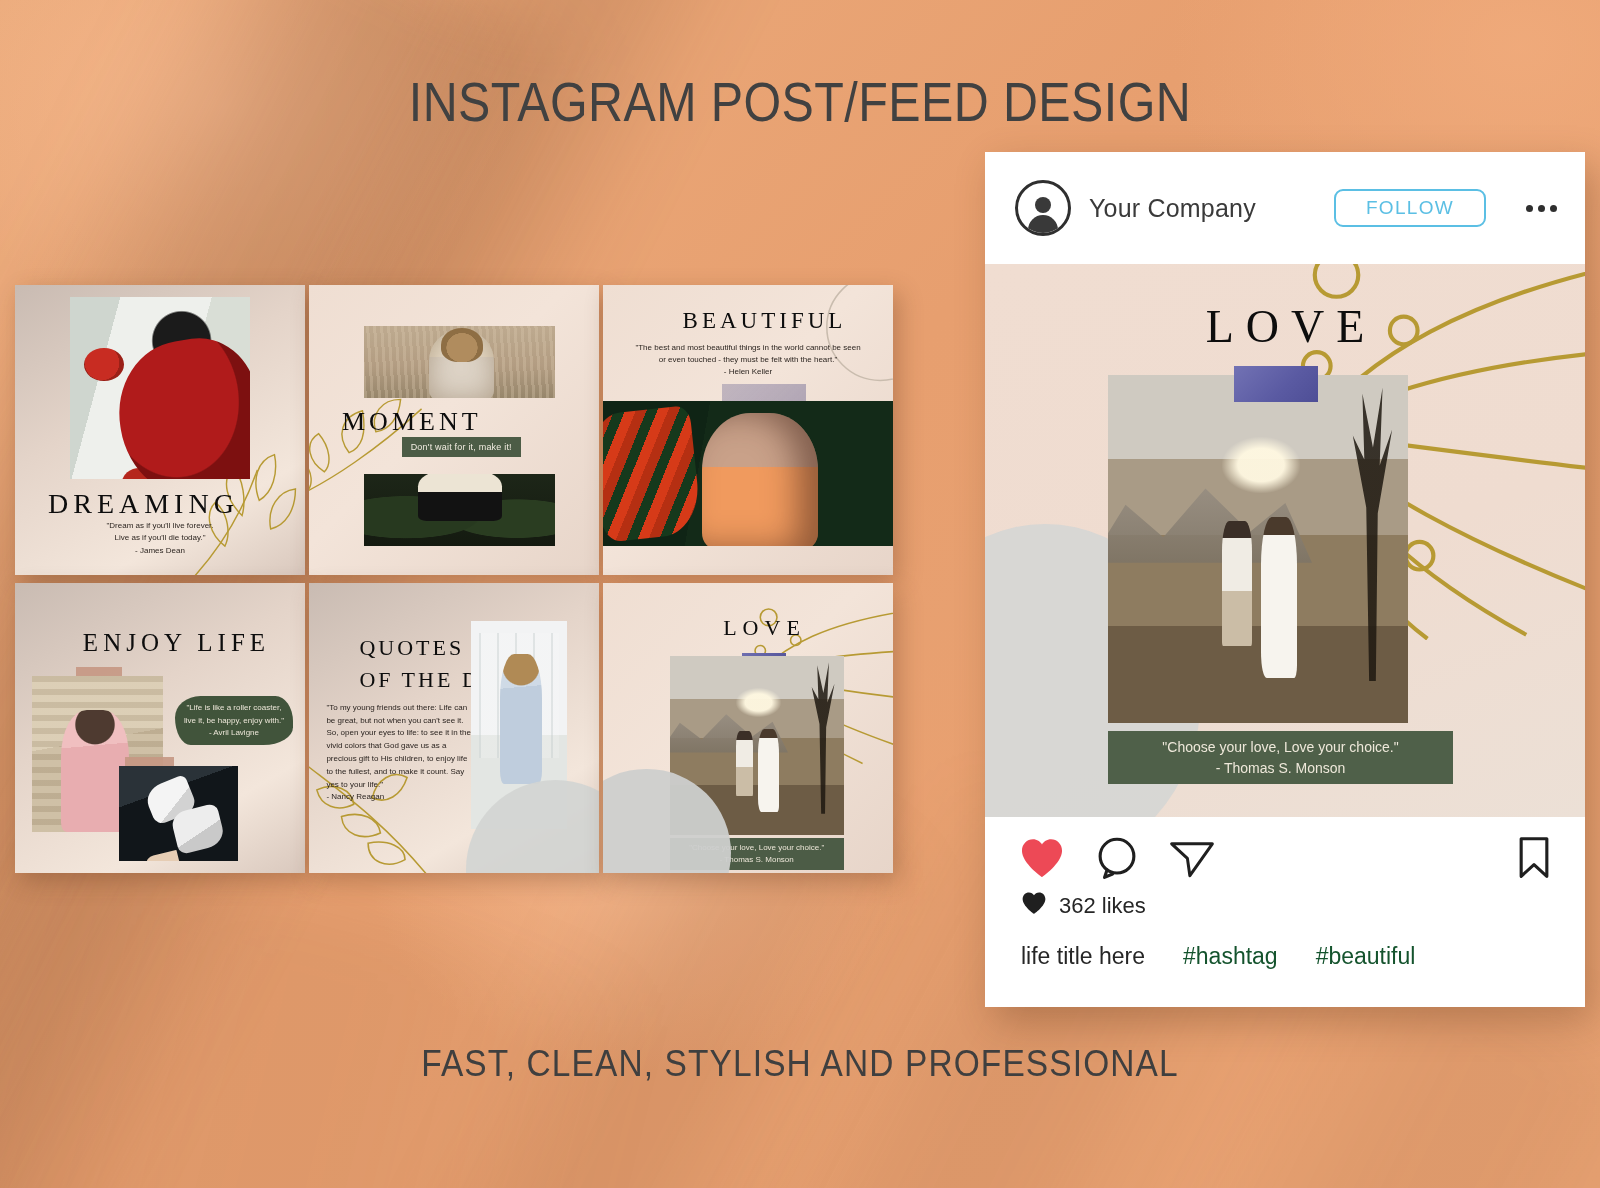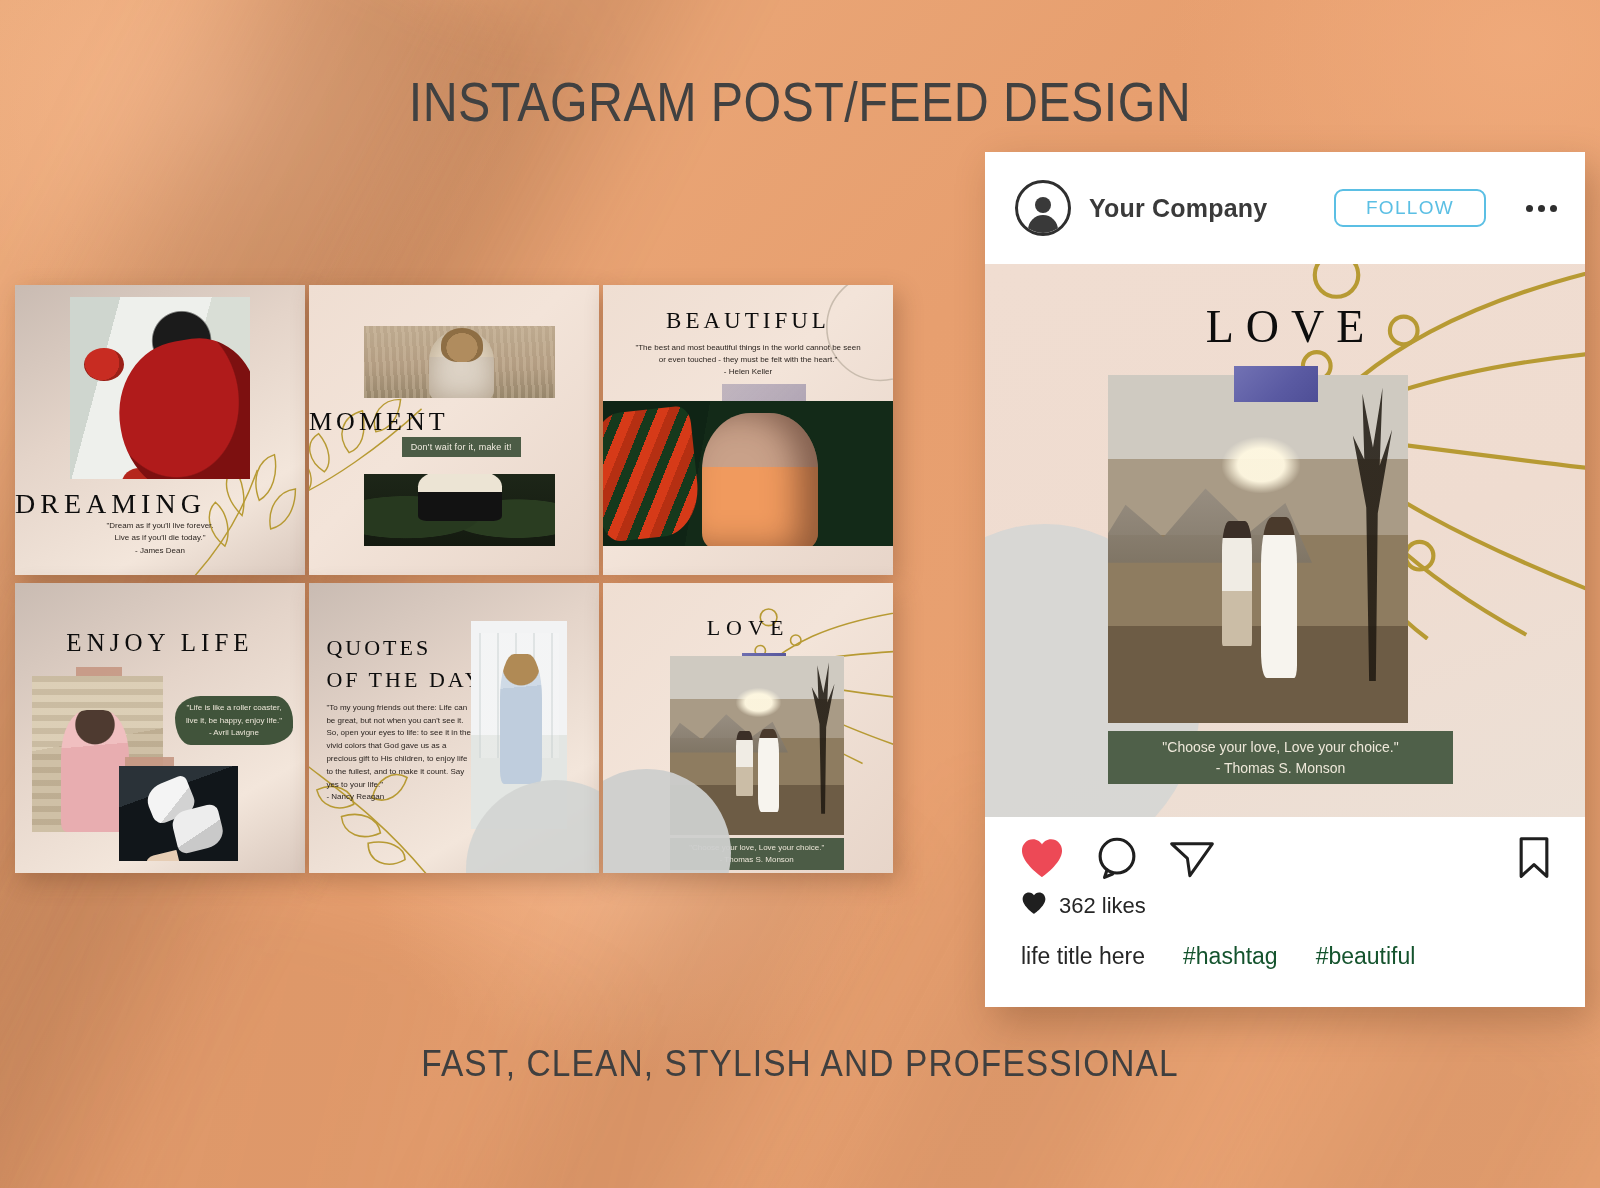--- a/index.html
+++ b/index.html
@@ -95,20 +95,21 @@
     background: linear-gradient(135deg, #efded2 0%, #f3e4d9 45%, #e7d5c9 100%);
   }
   .card-bg.pinkish {
     background: linear-gradient(150deg, #c9bbb2 0%, #e4d4c9 40%, #f3e6db 75%, #d9c8bd 100%);
   }
 
   
   .serif {
     font-family: "Liberation Serif", "DejaVu Serif", serif;
     color: #0d0d0d;
+    padding-left: 33px;
   }
 
   
   .photo { position: absolute; overflow: hidden; background: #8f8277; }
 
   .ph-dreaming {
     background:
       radial-gradient(circle at 62% 24%, #1b1b1b 0 16%, rgba(0,0,0,0) 17%),
       linear-gradient(105deg, #cfd6cf 0 22%, #eef0ec 22% 62%, #d9ded6 62% 100%),
       #d8ddd6;
@@ -358,21 +359,21 @@
     background: #393939;
     border-radius: 15px 15px 0 0;
     position: relative;
   }
   .avatar-body::before {
     content:""; position:absolute; left:50%; top:-18px;
     transform: translateX(-50%);
     width: 16px; height: 16px; border-radius: 50%; background:#393939;
   }
   .ig-username {
-    font-size: 25px; color: #3a3a3a; font-weight: 700; letter-spacing: .2px;
+    font-size: 25px; color: #3a3a3a; font-weight: 400; letter-spacing: .2px;
     flex: 1;
   }
   .follow-btn {
     border: 2px solid #5bbfe4;
     border-radius: 9px;
     color: #5bbfe4;
     font-size: 19px;
     letter-spacing: 1.3px;
     padding: 6px 30px;
     background: transparent;
@@ -532,21 +533,21 @@
     <div class="serif c4-title">ENJOY LIFE</div>
 
     <div class="c4-tape1"></div>
     <div class="photo ph-pink-coat c4-photo1"></div>
     <div class="c4-tape2"></div>
     <div class="photo ph-sneakers c4-photo2"></div>
 
     <div class="c4-brush">
       <div>
         <div>"Life is like a roller coaster,</div>
-        <div>live it, be happy, enjoy life."</div>
+        <div>live it, be happy, enjoy with."</div>
         <div>- Avril Lavigne</div>
       </div>
     </div>
   </div>
 
   <div class="card">
     <div class="card-bg pinkish"></div>
 
     <div class="gold-line" style="left:-4%;bottom:-6%;width:54%;height:46%;">
       <svg viewBox="0 0 150 130" width="100%" height="100%">

